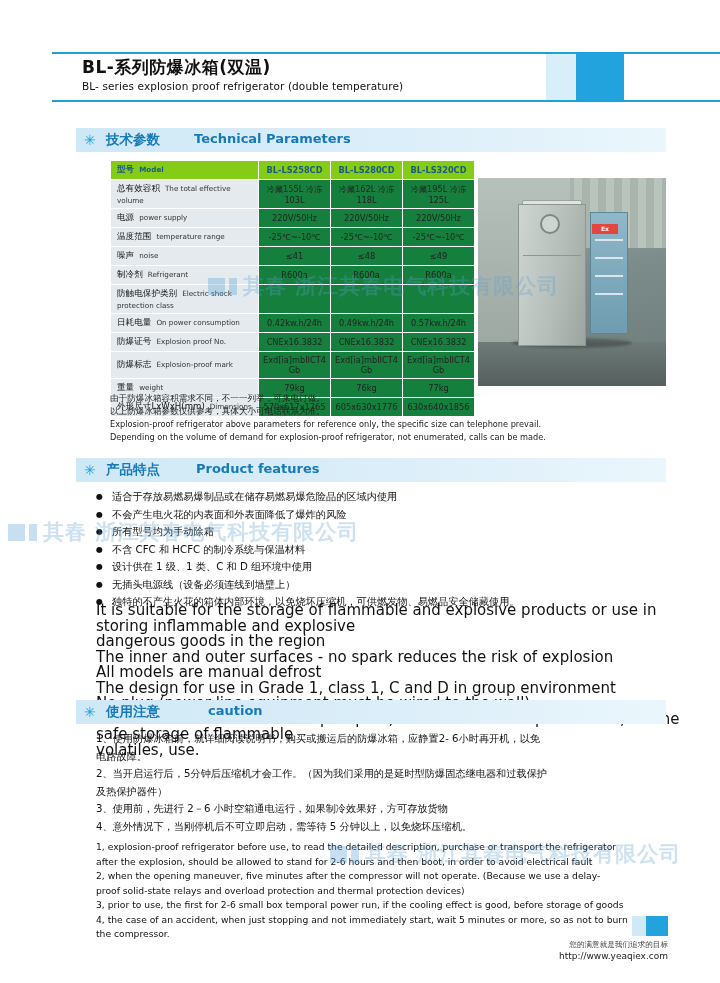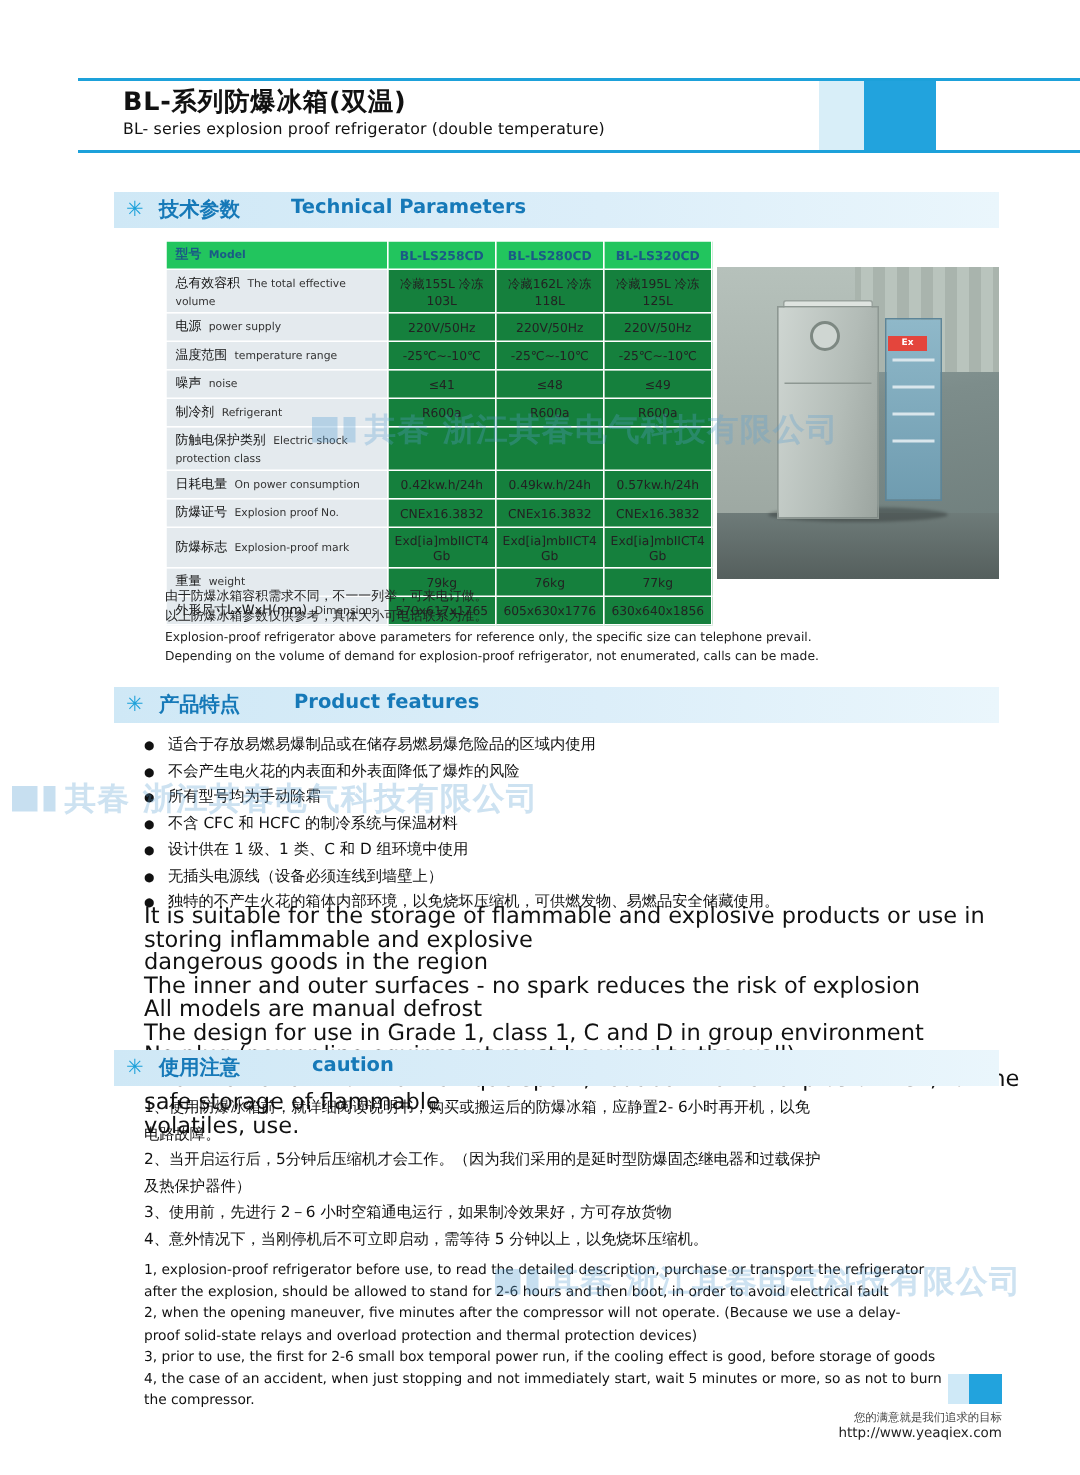--- a/index.html
+++ b/index.html
@@ -142,21 +142,21 @@
   .spec-table td.label .cn {
     font-size: 8.6px;
     color: #111;
   }
   .spec-table td.label .en {
     font-size: 7.2px;
     color: #333;
     margin-left: 5px;
   }
   .spec-table tr.head td {
-    background: #22c55e;
+    background: #84cc16;
     font-weight: bold;
     color: #1a5a86;
   }
   .spec-table tr.head td.label .cn,
   .spec-table tr.head td.label .en { color: #1a5a86; }
 
   
   .photo {
     position: absolute;
     left: 478px;

